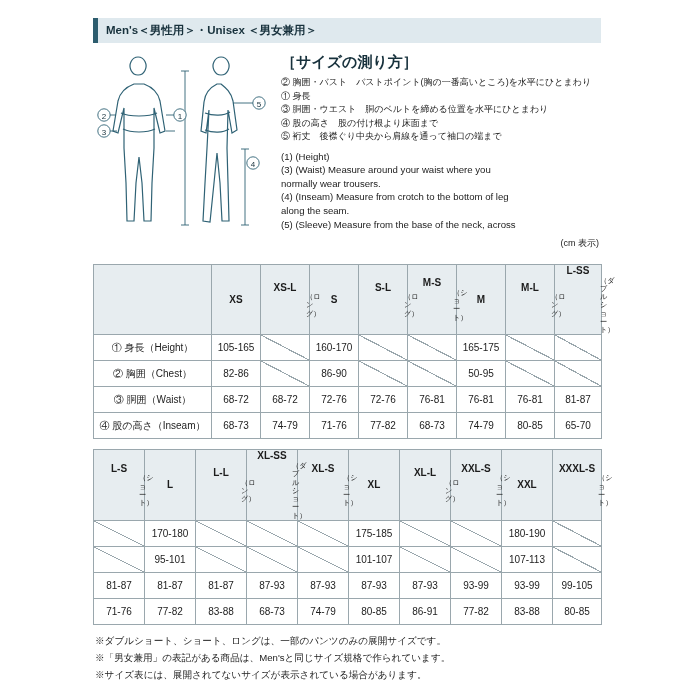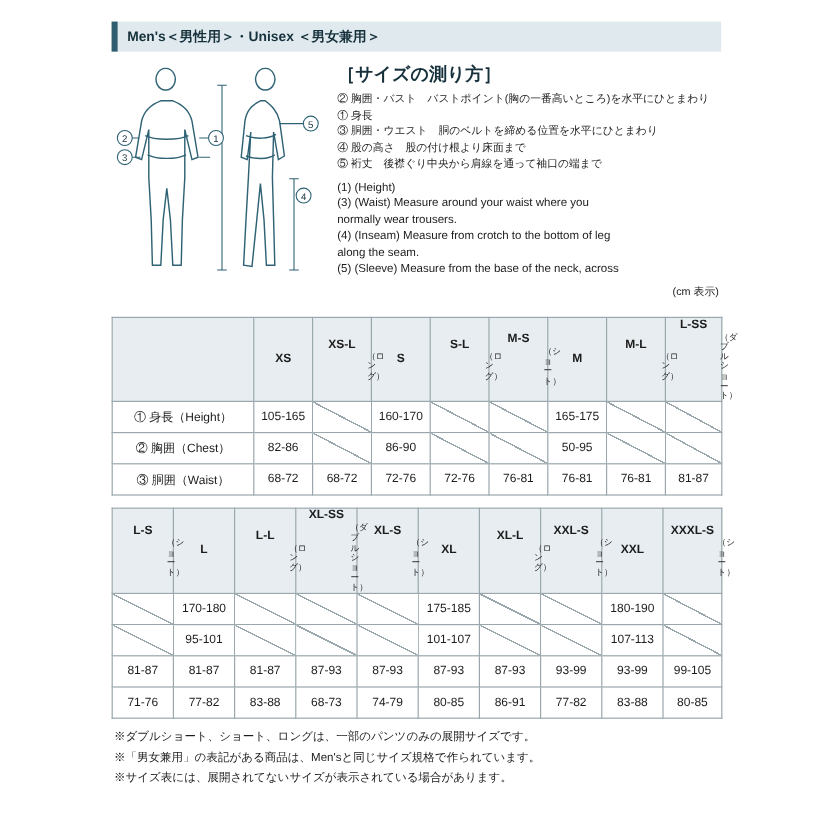--- a/index.html
+++ b/index.html
@@ -309,20 +309,31 @@
         <tr>
           <td class="rowhead">③ 胴囲（Waist）</td>
           <td>68-72</td>
           <td>68-72</td>
           <td>72-76</td>
           <td>72-76</td>
           <td>76-81</td>
           <td>76-81</td>
           <td>76-81</td>
           <td>81-87</td>
+        </tr>
+        <tr>
+          <td class="rowhead">④ 股の高さ（Inseam）</td>
+          <td>68-73</td>
+          <td>74-79</td>
+          <td>71-76</td>
+          <td>77-82</td>
+          <td>68-73</td>
+          <td>74-79</td>
+          <td>80-85</td>
+          <td>65-70</td>
         </tr>
       </tbody>
     </table>
 
     <div class="table2-wrap">
       <table class="size-table">
         <colgroup>
           <col style="width:51px">
             <col style="width:51px">
             <col style="width:51px">

